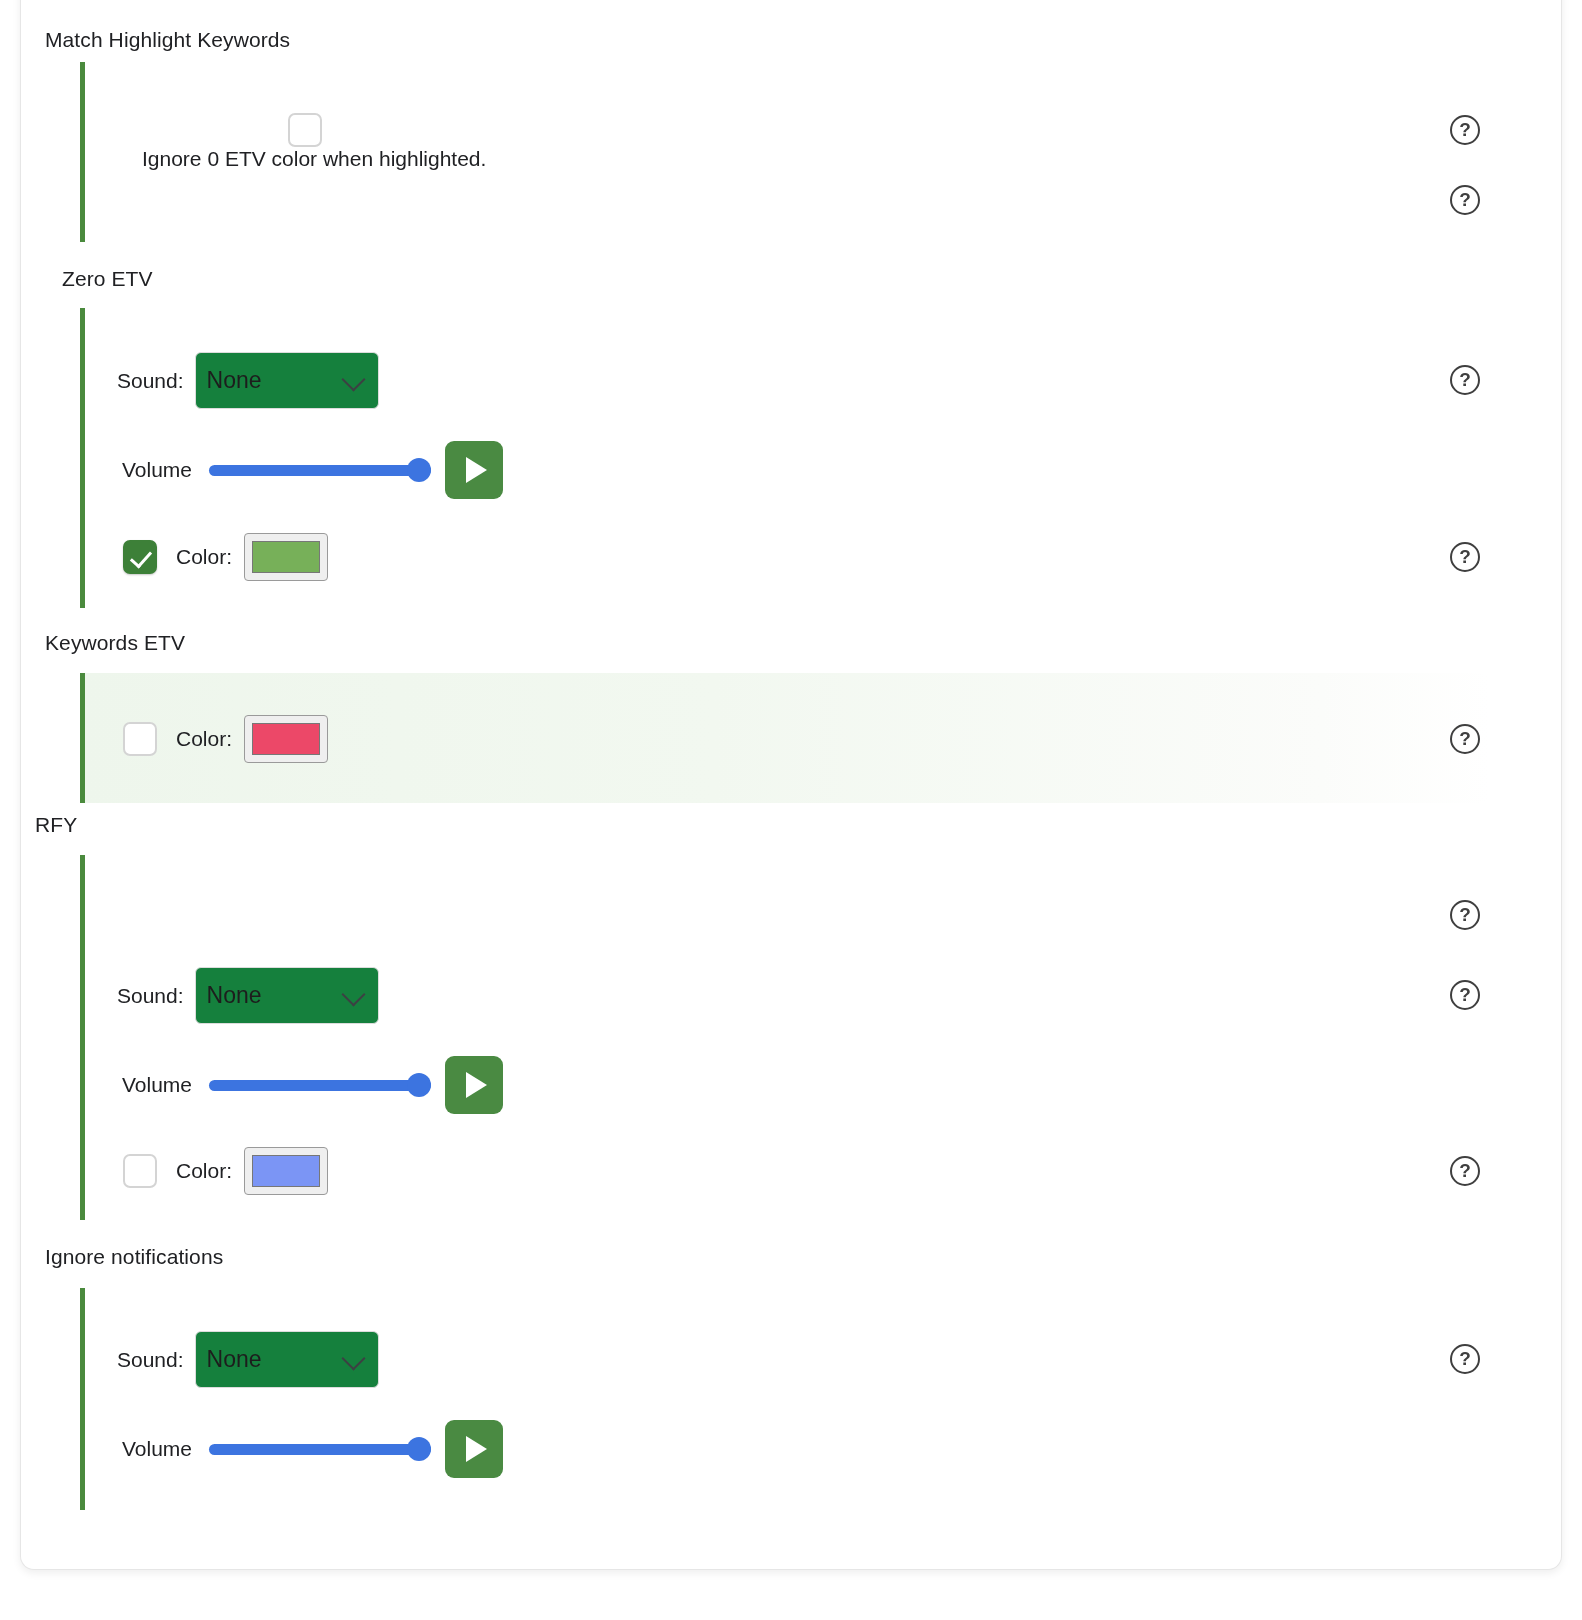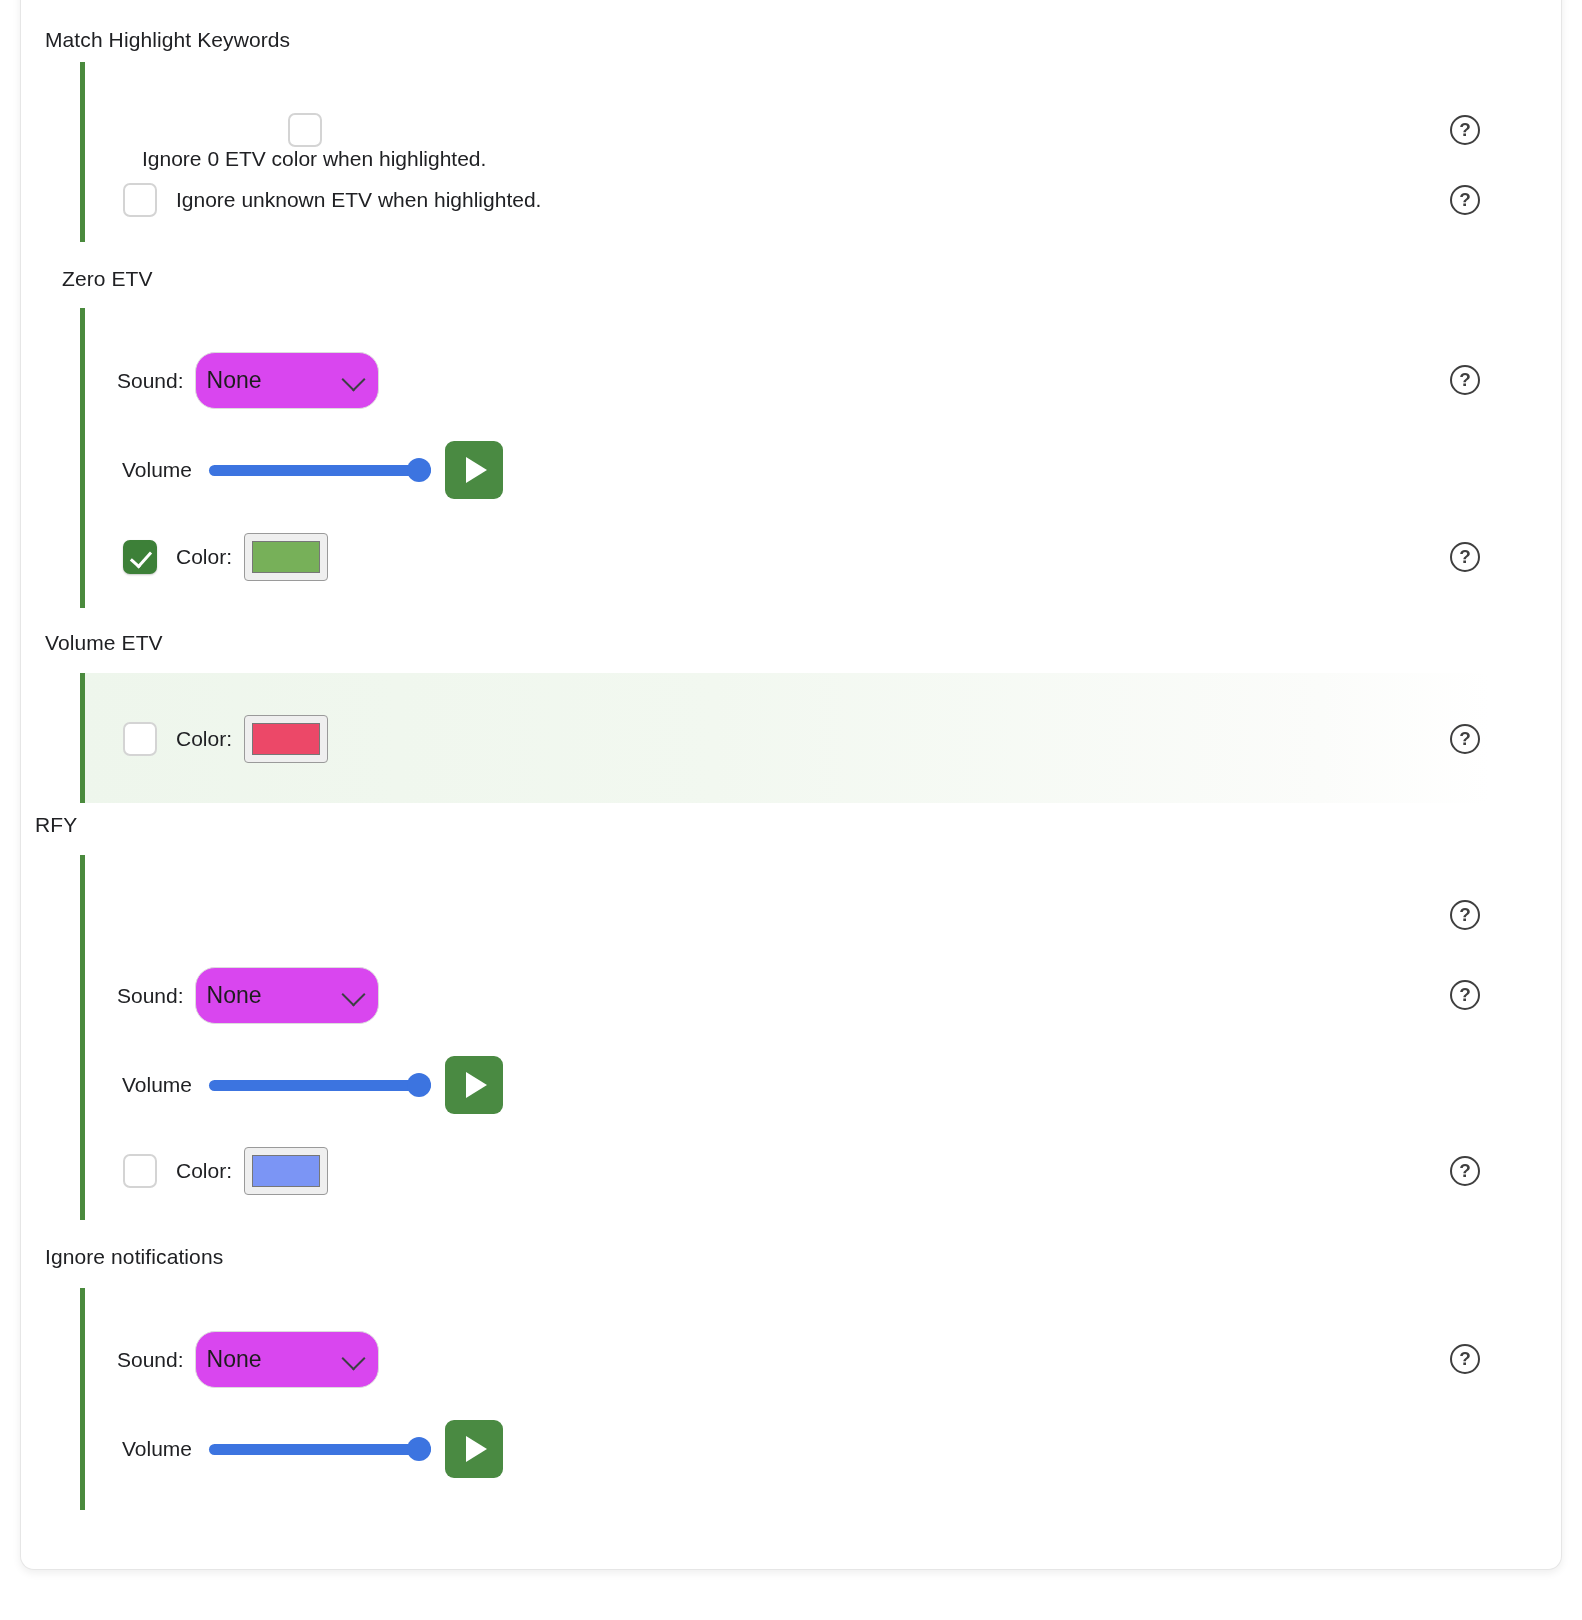--- a/index.html
+++ b/index.html
@@ -107,23 +107,23 @@
     font-size: 21px;
     color: #202124;
     white-space: nowrap;
   }
 
   
   .sel {
     position: relative;
     width: 184px;
     height: 57px;
-    background: #d946ef;
+    background: #15803d;
     border: 1px solid #dcdcdc;
-    border-radius: 20px;
+    border-radius: 6px;
     box-sizing: border-box;
     display: flex;
     align-items: center;
     cursor: pointer;
   }
   .sel .sel-val {
     font-size: 23px;
     color: #1d1d1d;
     margin-left: 11px;
   }
@@ -230,24 +230,20 @@
 <div id="page">
   <div class="card"></div>
   <div class="inner" id="stage">
       <div class="sec-title" style="left: 25px; top: 28px;">Match Highlight Keywords</div>
       <div class="vrule" style="left: 60px; top: 62px; height: 180px; background: rgb(74, 138, 61);"></div>
       <div class="row" style="left: 103px; top: 113px; flex-direction: column;">
         <div class="cbx"></div>
         <span class="cbx-label">Ignore 0 ETV color when highlighted.</span>
       </div>
       <div class="help" style="left: 1430px; top: 115px;">?</div>
-      <div class="row" style="left: 103px; top: 183px;">
-        <div class="cbx"></div>
-        <span class="cbx-label">Ignore unknown ETV when highlighted.</span>
-      </div>
       <div class="help" style="left: 1430px; top: 185px;">?</div>
       <div class="sec-title" style="left: 42px; top: 267px;">Zero ETV</div>
       <div class="vrule" style="left: 60px; top: 308px; height: 300px; background: rgb(74, 138, 61);"></div>
       <div class="row" style="left: 97px; top: 352px;">
         <span class="ilabel" style="margin-right: 11px;">Sound:</span>
         <div class="sel">
           <span class="sel-val">None</span>
           <span class="chev"></span>
         </div>
       </div>
@@ -263,21 +259,21 @@
         </button>
       </div>
       <div class="row" style="left: 103px; top: 533px;">
         <div class="cbx checked"></div>
         <span class="ilabel" style="margin-left: 19px; margin-right: 12px;">Color:</span>
         <div class="swatch">
           <div class="chip" title="#77b059" style="background: rgb(119, 176, 89);"></div>
         </div>
       </div>
       <div class="help" style="left: 1430px; top: 542px;">?</div>
-      <div class="sec-title" style="left: 25px; top: 631px;">Volume ETV</div>
+      <div class="sec-title" style="left: 25px; top: 631px;">Keywords ETV</div>
       <div class="hl-band" style="left: 60px; top: 673px; width: 1410px; height: 130px;"></div>
       <div class="vrule" style="left: 60px; top: 673px; height: 130px; background: rgb(74, 138, 61);"></div>
       <div class="row" style="left: 103px; top: 715px;">
         <div class="cbx"></div>
         <span class="ilabel" style="margin-left: 19px; margin-right: 12px;">Color:</span>
         <div class="swatch">
           <div class="chip" title="#ec4868" style="background: rgb(236, 72, 104);"></div>
         </div>
       </div>
       <div class="help" style="left: 1430px; top: 724px;">?</div>

